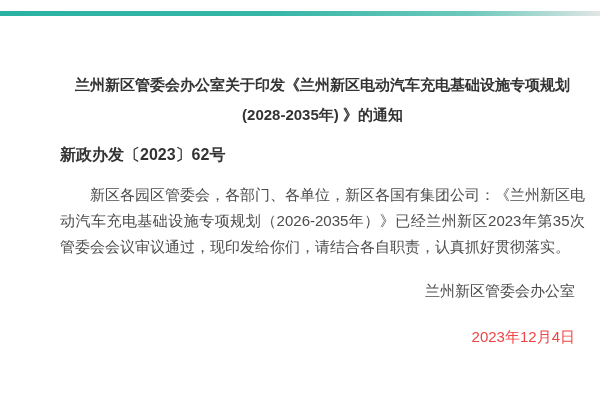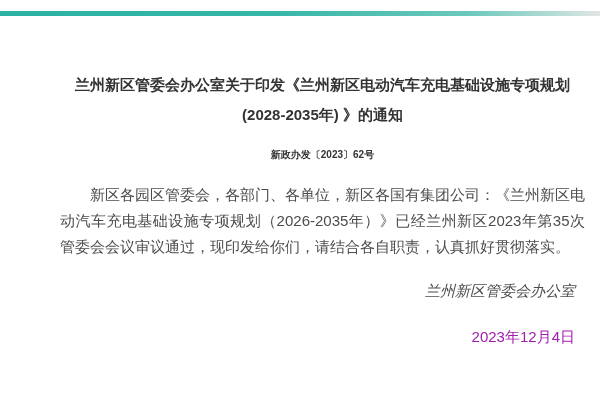--- a/index.html
+++ b/index.html
@@ -31,50 +31,48 @@
     margin-top: 70px;
     text-align: center;
     font-size: 15px;
     font-weight: bold;
     color: #333333;
     line-height: 30px;
   }
   .notice-title span { display: block; }
   .doc-number {
     margin-top: 10px;
-    text-align: center;
-    font-size: 10px;
+    font-size: 16px;
     font-weight: bold;
     color: #333333;
     line-height: 30px;
   }
   .notice-body {
     margin-top: 12px;
     font-size: 15px;
     color: #4c4c4c;
     line-height: 26px;
     text-align: justify;
     text-indent: 2em;
     letter-spacing: 0;
   }
   .signature-line {
     margin-top: 18px;
     padding-right: 10px;
     text-align: right;
     font-size: 15px;
     color: #4c4c4c;
     line-height: 26px;
-    font-style: italic;
   }
   .date-line {
     margin-top: 20px;
     padding-right: 10px;
     text-align: right;
     font-size: 15px;
-    color: #a21caf;
+    color: #ef4444;
     line-height: 26px;
   }
 </style>
 </head>
 <body>
 
 <div class="page">
   <div class="accent-bar"></div>
 
   <div class="content">

